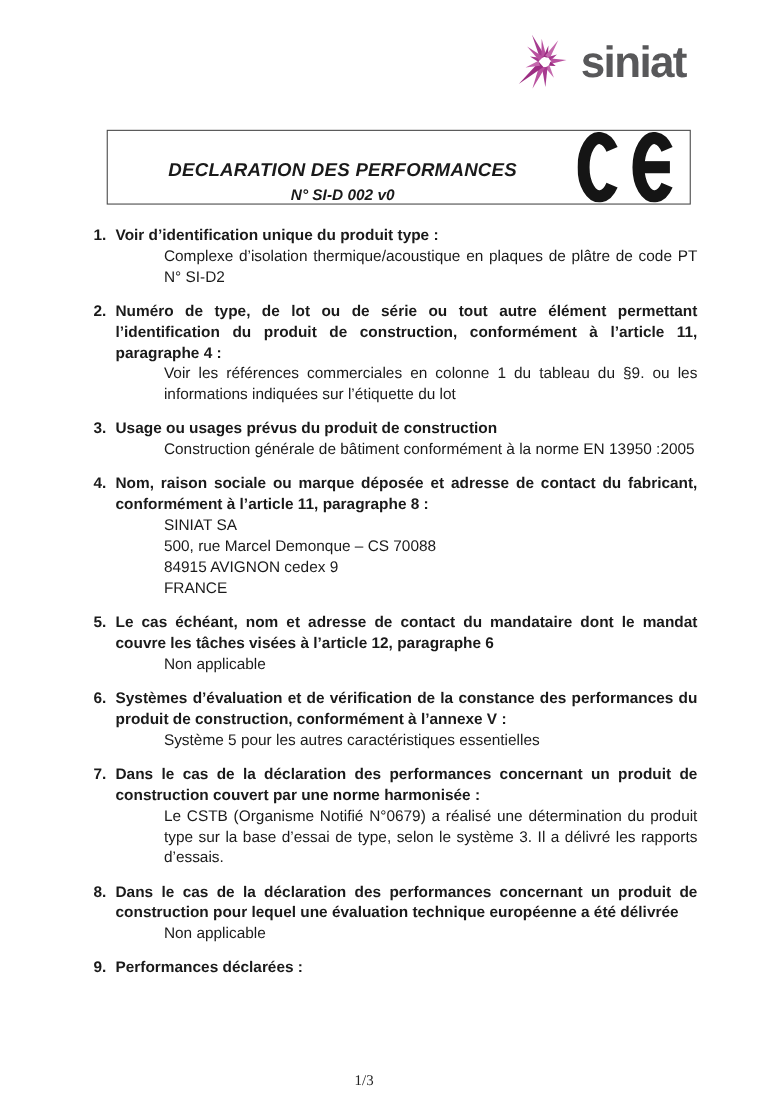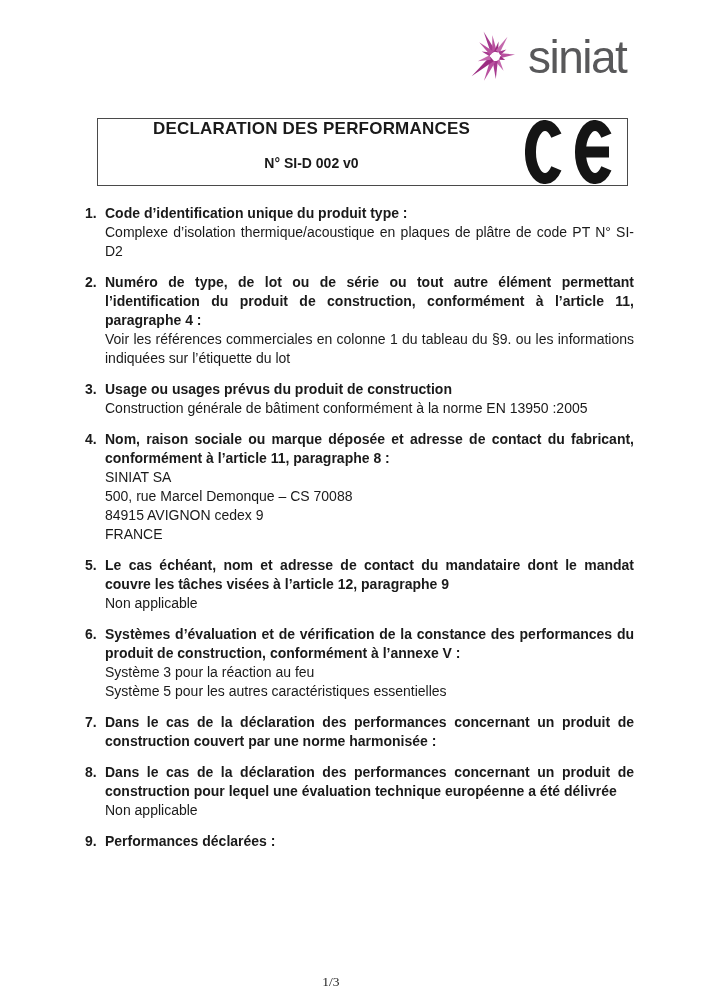--- a/index.html
+++ b/index.html
@@ -17,41 +17,42 @@
     color:var(--ink);
     overflow:hidden;
   }
   
   .logo{
     position:absolute;left:468px;top:16px;
     display:flex;align-items:center;
   }
   .logo .burst{width:56px;height:78px;flex:none;}
   .logo .brand{
-    font-size:46px;
-    font-weight:400;
+    font-size:40px;
+    font-weight:700;
     letter-spacing:-1.5px;
     color:var(--logo-gray);
     margin-left:4px;
     position:relative;top:2px;
   }
   
   .header-box{
     position:absolute;left:97px;top:118px;
     width:531px;height:68px;
     border:1.5px solid var(--border);
     box-sizing:border-box;
     display:flex;
     background:#fff;
   }
   .titles{
     flex:1;
-    display:flex;flex-direction:column;justify-content:flex-start;
+    display:flex;flex-direction:column;justify-content:flex-end;
     text-align:center;
-    gap:16px;
+    gap:4px;
+    font-style:italic;
   }
   .title-1{font-size:17px;font-weight:bold;letter-spacing:.2px;}
   .title-2{font-size:14px;font-weight:bold;}
   .ce-wrap{
     width:102px;flex:none;
     display:flex;align-items:center;justify-content:flex-start;
   }
   .ce-wrap svg{width:90px;height:64px;}
   
   .items{
@@ -63,21 +64,21 @@
     display:flex;
     margin:0 0 12px 0;
     font-size:14px;line-height:19px;
   }
   .item .num{
     width:20px;flex:none;
     font-weight:bold;
   }
   .item .content{flex:1;min-width:0;}
   .item .heading{font-weight:bold;text-align:justify;}
-  .item .para{text-align:justify;}
+  .item .para{text-align:justify;margin-left:44px;}
   
   .footer{
     position:absolute;top:974px;left:0;width:100%;
     text-align:center;
     font-family:"Liberation Serif", serif;
     font-size:13.5px;color:#222;
     transform:translateX(-22px);
   }
 </style>
 </head>
@@ -116,21 +117,21 @@
         <path d="M 81.4 15.7 A 14.5 26.5 0 1 0 81.4 48.3" fill="none" stroke="#151515" stroke-width="11"></path>
         <rect x="56" y="26.5" width="28" height="11" fill="#151515"></rect>
       </svg>
     </div>
   </div>
 
   <ol class="items" id="items-list">
       <li class="item">
         <span class="num">1.</span>
         <div class="content">
-          <div class="heading">Code d’identification unique du produit type :</div>
+          <div class="heading">Voir d’identification unique du produit type :</div>
           <div class="para">Complexe d’isolation thermique/acoustique en plaques de plâtre de code PT N° SI-D2</div>
         </div>
       </li>
       <li class="item">
         <span class="num">2.</span>
         <div class="content">
           <div class="heading">Numéro de type, de lot ou de série ou tout autre élément permettant l’identification du produit de construction, conformément à l’article 11, paragraphe 4 :</div>
           <div class="para">Voir les références commerciales en colonne 1 du tableau du §9. ou les informations indiquées sur l’étiquette du lot</div>
         </div>
       </li>
@@ -147,36 +148,36 @@
           <div class="heading">Nom, raison sociale ou marque déposée et adresse de contact du fabricant, conformément à l’article 11, paragraphe 8 :</div>
           <div class="para">SINIAT SA</div>
           <div class="para">500, rue Marcel Demonque – CS 70088</div>
           <div class="para">84915 AVIGNON cedex 9</div>
           <div class="para">FRANCE</div>
         </div>
       </li>
       <li class="item">
         <span class="num">5.</span>
         <div class="content">
-          <div class="heading">Le cas échéant, nom et adresse de contact du mandataire dont le mandat couvre les tâches visées à l’article 12, paragraphe 9</div>
+          <div class="heading">Le cas échéant, nom et adresse de contact du mandataire dont le mandat couvre les tâches visées à l’article 12, paragraphe 6</div>
           <div class="para">Non applicable</div>
         </div>
       </li>
       <li class="item">
         <span class="num">6.</span>
         <div class="content">
           <div class="heading">Systèmes d’évaluation et de vérification de la constance des performances du produit de construction, conformément à l’annexe V :</div>
-          <div class="para">Système 3 pour la réaction au feu</div>
           <div class="para">Système 5 pour les autres caractéristiques essentielles</div>
         </div>
       </li>
       <li class="item">
         <span class="num">7.</span>
         <div class="content">
           <div class="heading">Dans le cas de la déclaration des performances concernant un produit de construction couvert par une norme harmonisée :</div>
+          <div class="para">Le CSTB (Organisme Notifié N°0679) a réalisé une détermination du produit type sur la base d’essai de type, selon le système 3. Il a délivré les rapports d’essais.</div>
         </div>
       </li>
       <li class="item">
         <span class="num">8.</span>
         <div class="content">
           <div class="heading">Dans le cas de la déclaration des performances concernant un produit de construction pour lequel une évaluation technique européenne a été délivrée</div>
           <div class="para">Non applicable</div>
         </div>
       </li>
       <li class="item">

